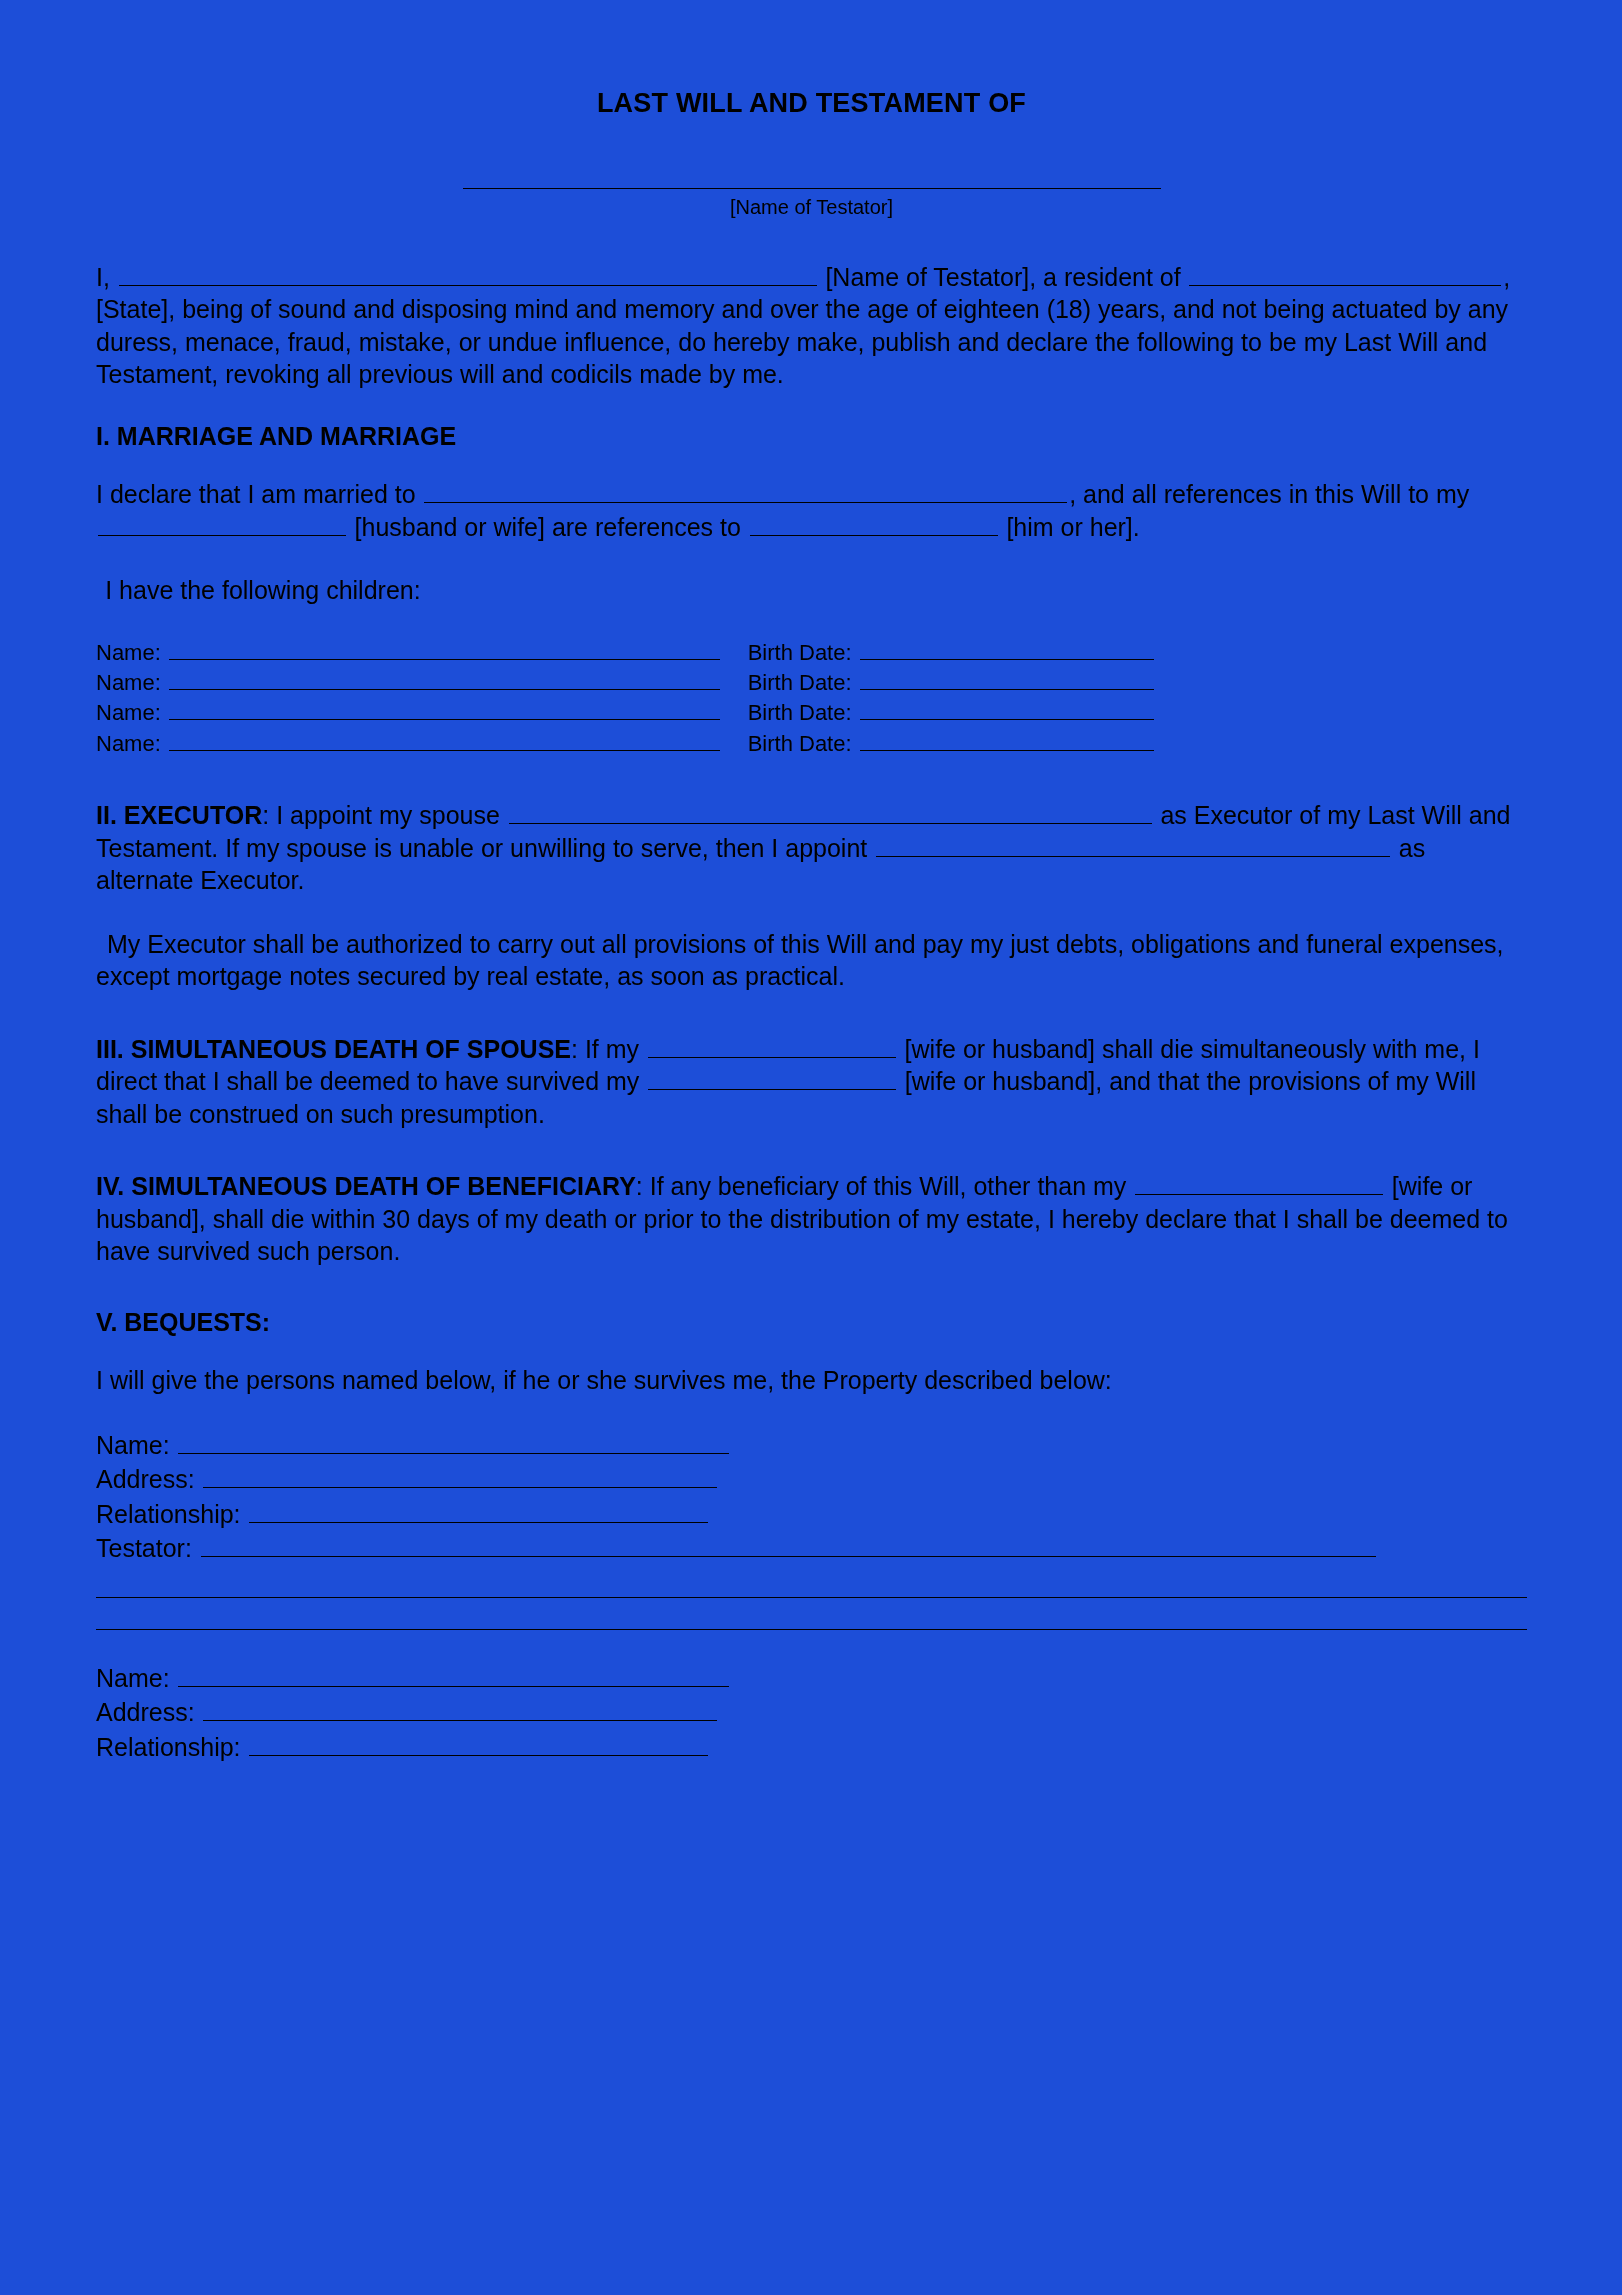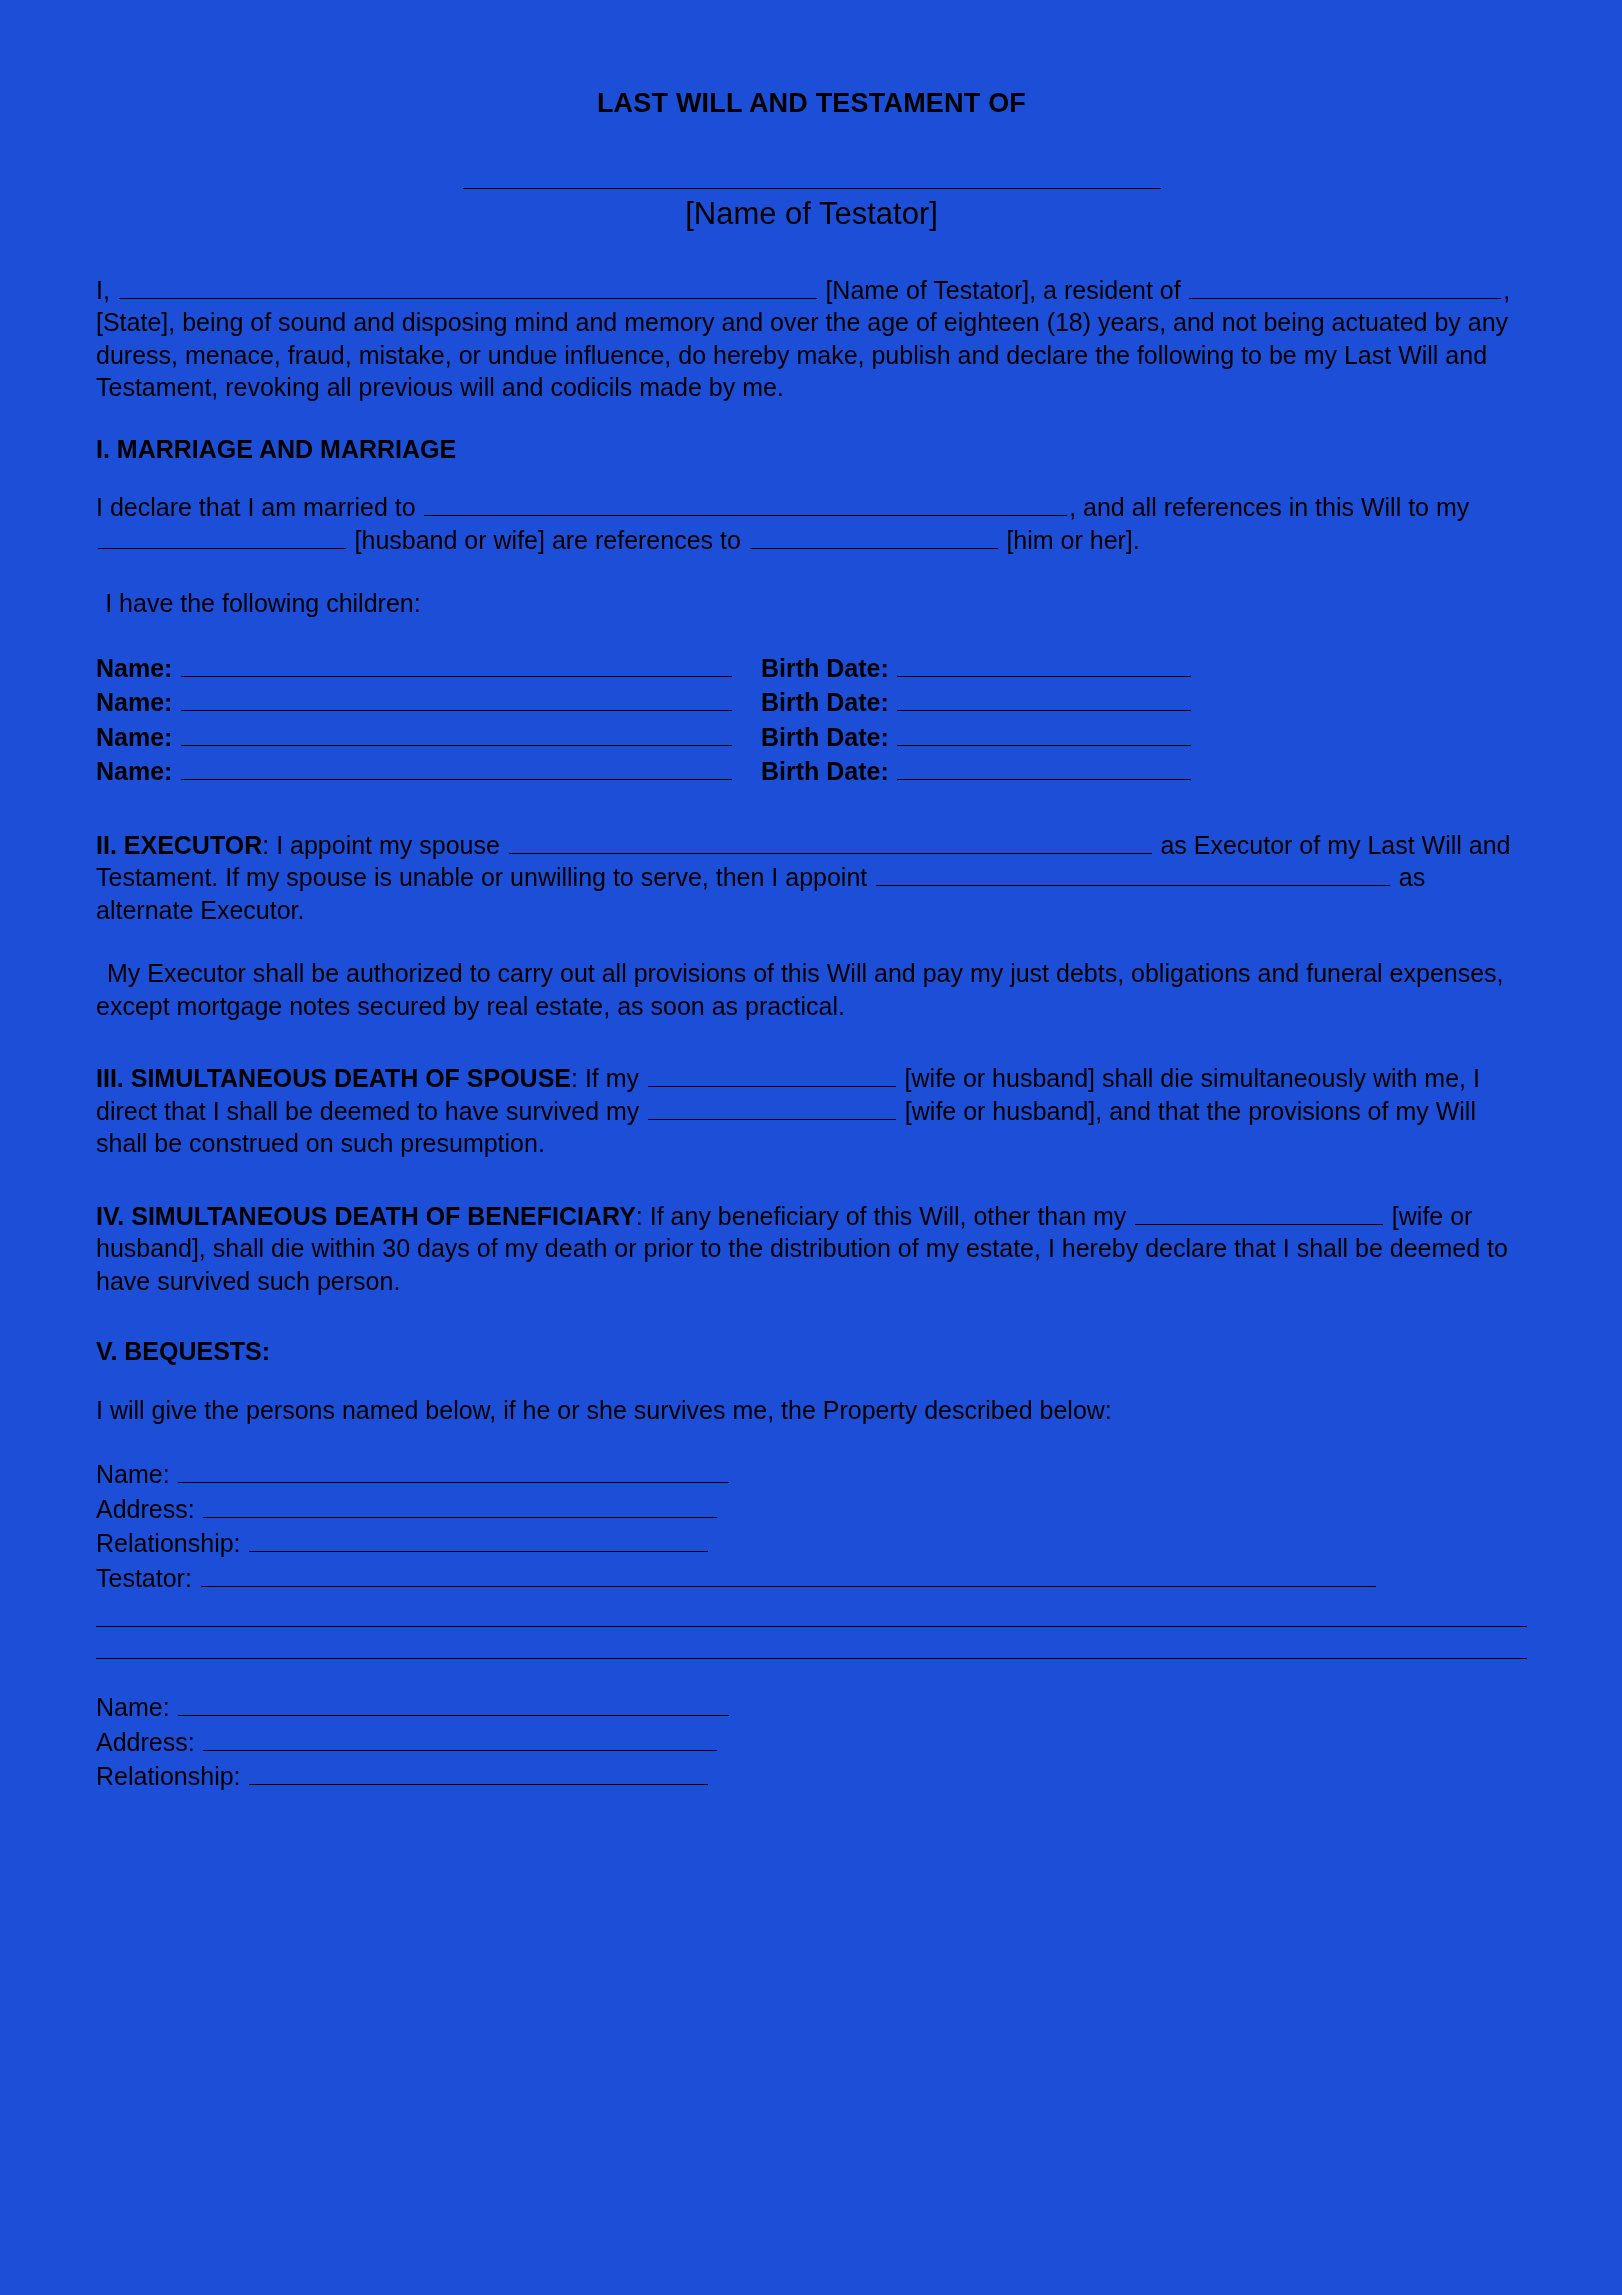--- a/index.html
+++ b/index.html
@@ -34,21 +34,21 @@
     display: inline-block;
     border-bottom: 1.8px solid #000;
     height: 0;
     vertical-align: baseline;
   }
   .testator-rule {
     width: 698px;
   }
   .testator-label {
     text-align: center;
-    font-size: 31px;
+    font-size: 20px;
     margin-top: 2px;
     margin-bottom: 42px;
   }
   p.body-text {
     font-size: 25px;
     line-height: 1.30;
     margin: 0 0 0 0;
     text-align: left;
   }
   .para-block {
@@ -73,24 +73,23 @@
   .w-med    { width: 312px; }
   .w-large  { width: 514px; }
   .w-xlarge { width: 643px; }
   .w-xxlarge{ width: 698px; }
 
   .children-list {
     margin-top: 31px;
     margin-bottom: 9.2px;
   }
   .child-row {
-    font-size: 25px;
+    font-size: 22px;
     line-height: 1.38;
     white-space: nowrap;
-    font-weight: bold;
   }
   .child-row .label { }
   .name-rule { width: 551px; }
   .date-rule { width: 294px; }
   .child-gap { display: inline-block; width: 20px; }
 
   .bequest-block {
     margin-top: 31px;
     font-size: 25px;
     line-height: 1.38;

